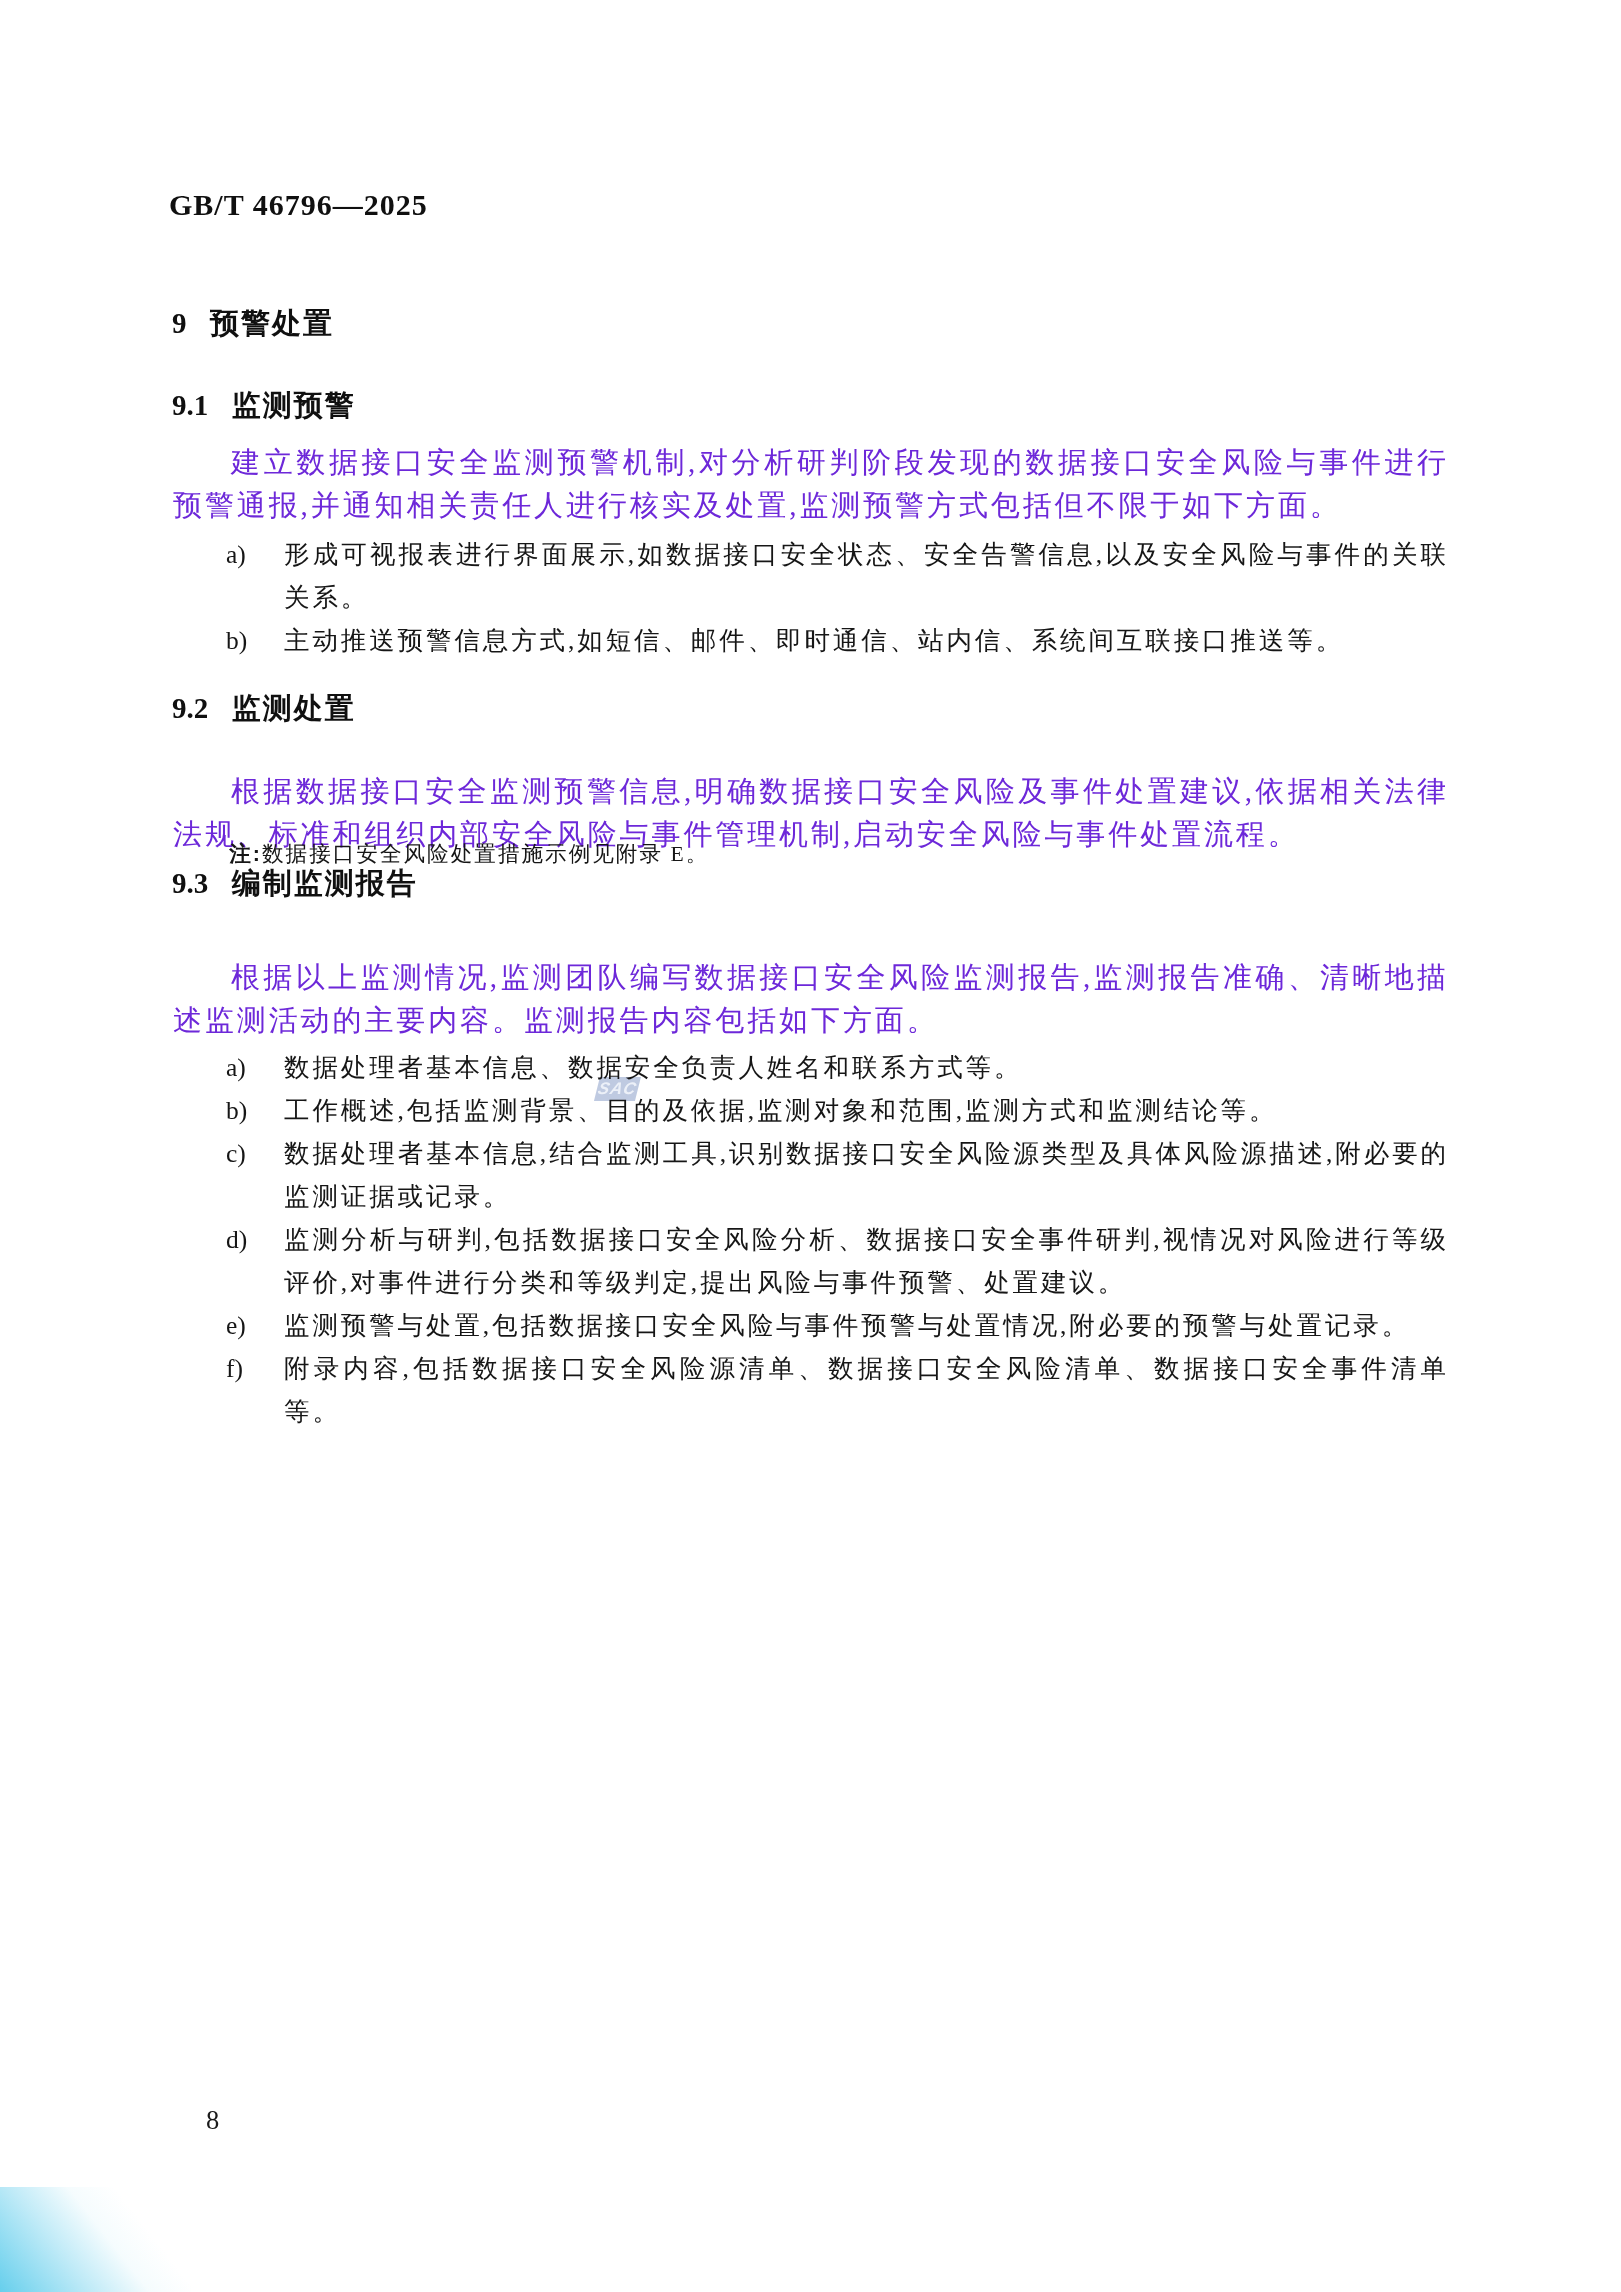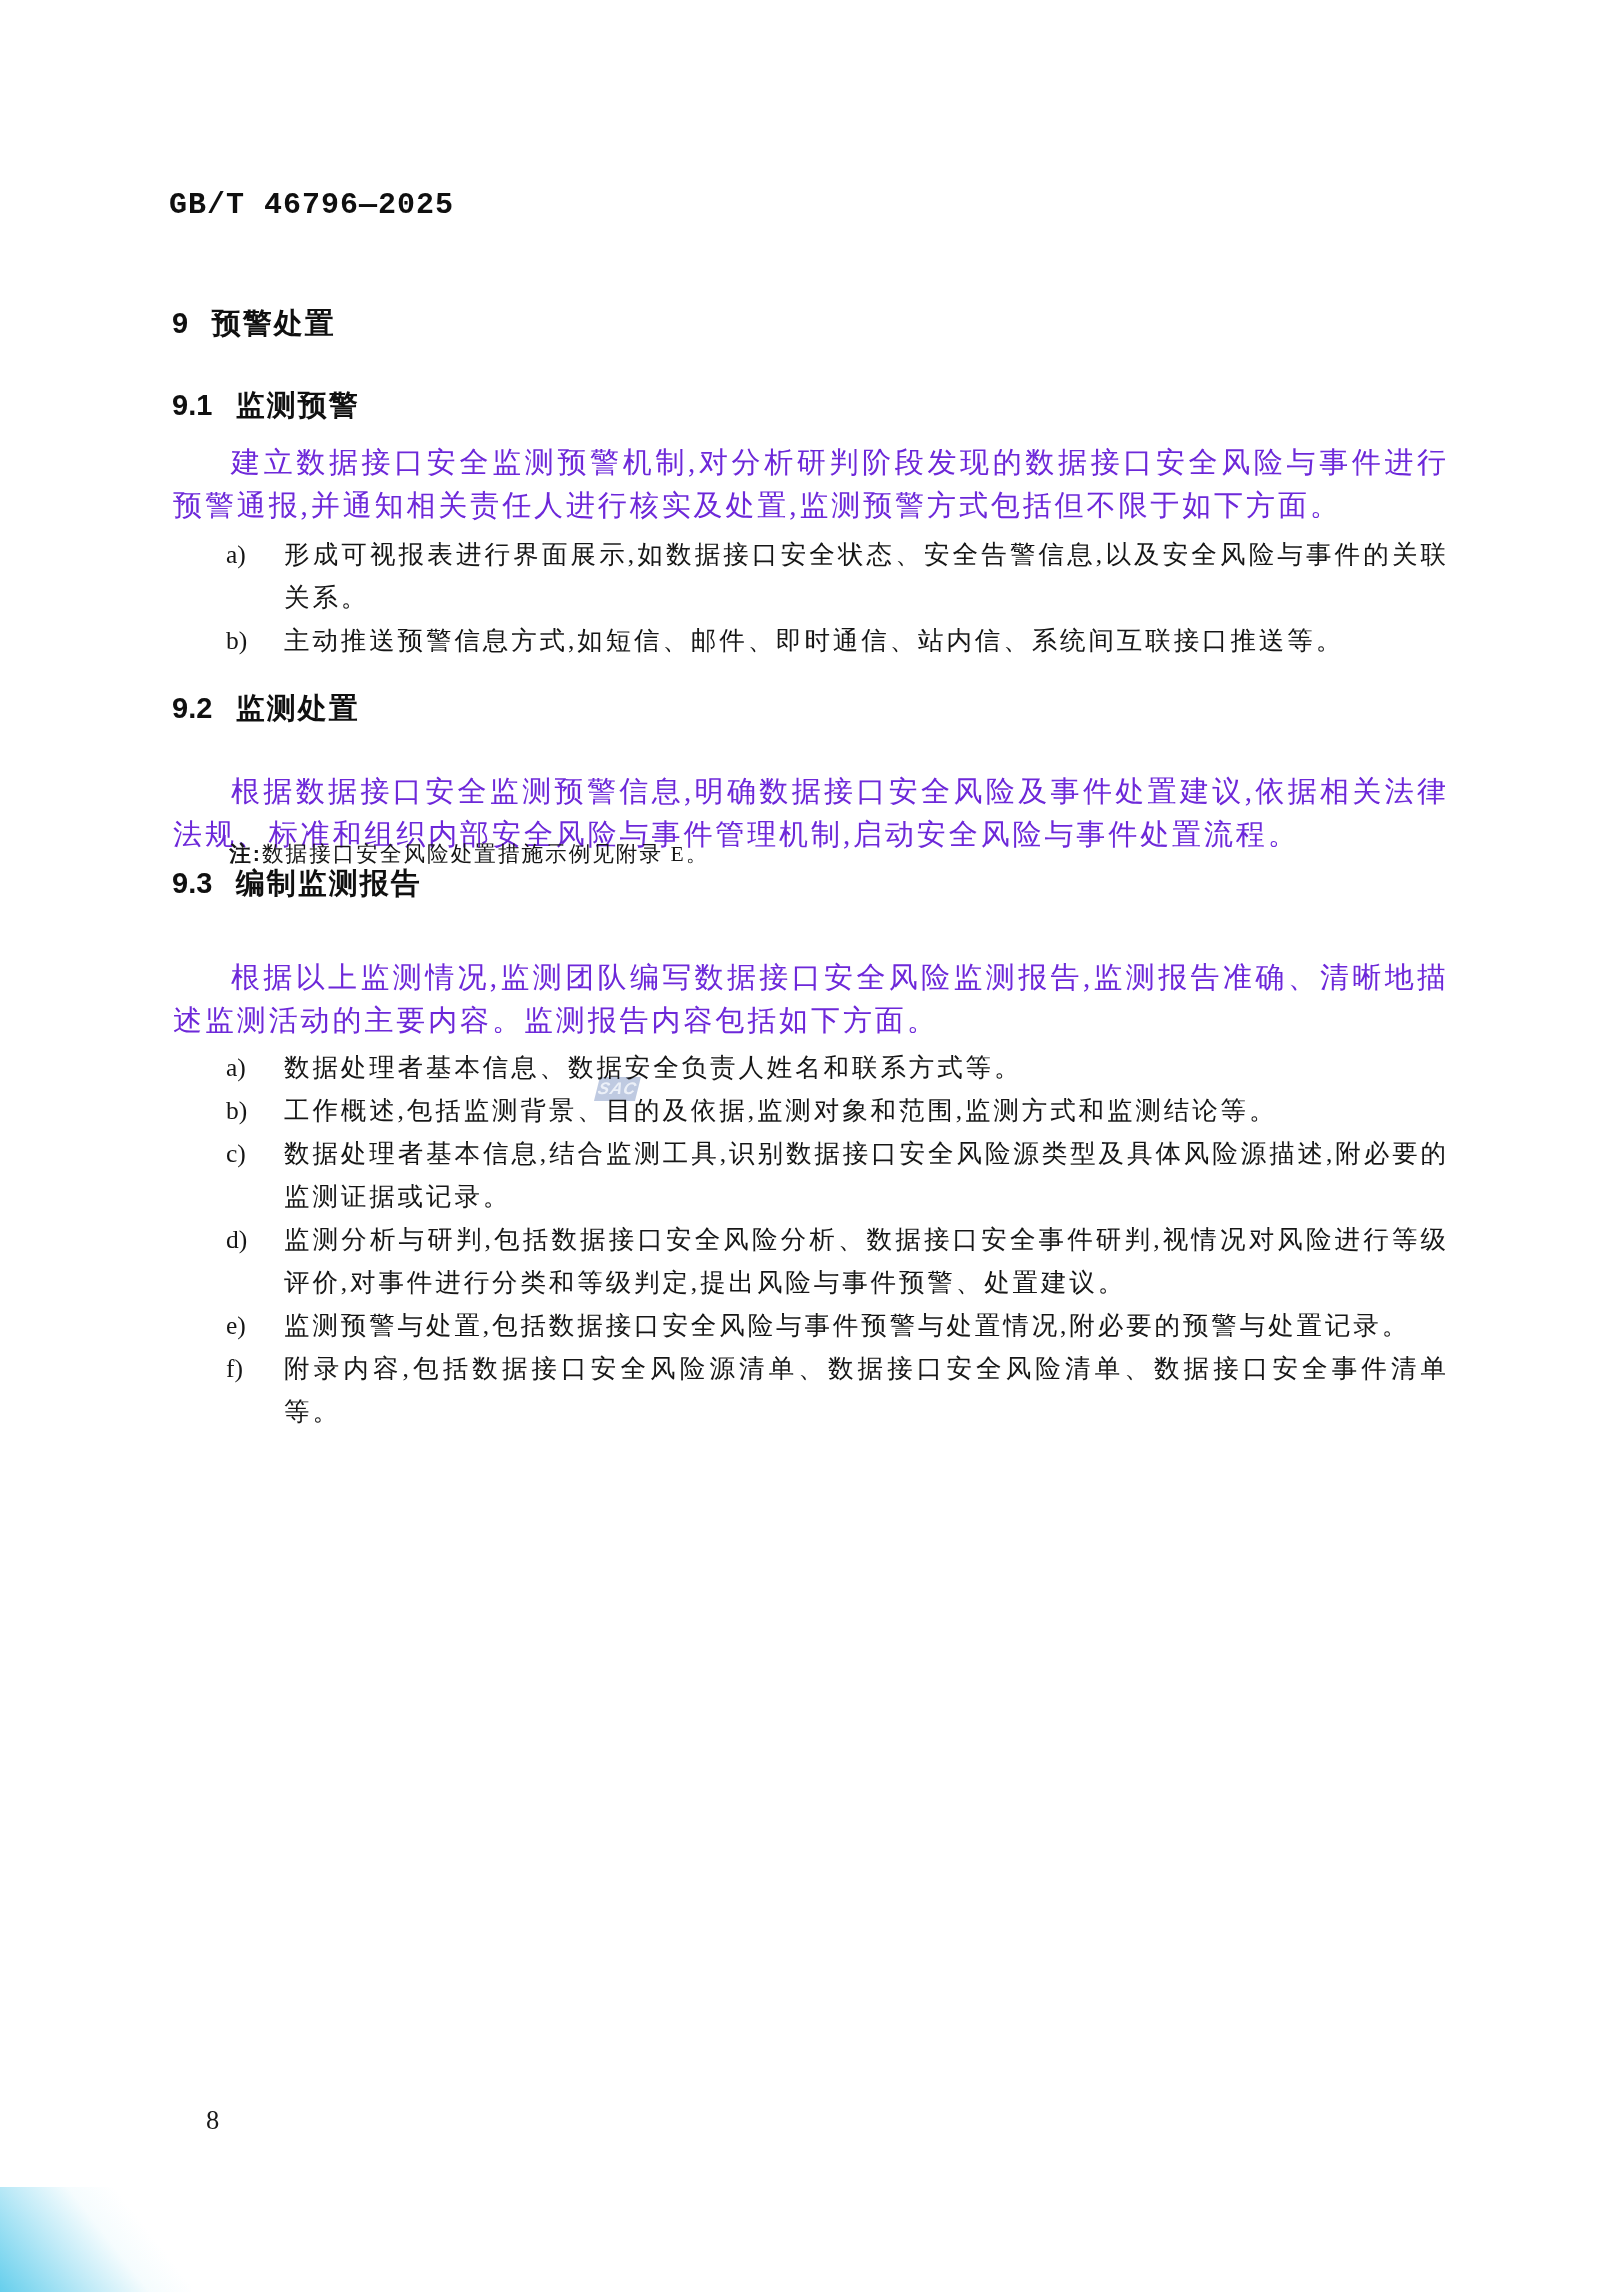--- a/index.html
+++ b/index.html
@@ -8,29 +8,29 @@
     width:1621px;height:2293px;
     background:#ffffff;
     margin:0 auto;
     overflow:hidden;
     color:#141414;
     font-family:"Liberation Serif","DejaVu Serif",serif;
   }
   .abs{position:absolute;}
   .doc-number{
     left:169px;top:188px;
-    font-family:Liberation Mono, monospace;
+    font-family:Liberation Serif, serif;
     font-weight:bold;
     font-size:30px;
     letter-spacing:1px;
     color:#101010;
   }
   .h-section{
     left:172px;
-    font-family:Liberation Sans, sans-serif;
+    font-family:Liberation Serif, serif;
     font-weight:bold;
     font-size:29px;
     color:#101010;
     letter-spacing:2px;
   }
   .h-section .hnum{margin-right:23.5px;letter-spacing:0;}
   .para{
     left:173px;width:1276px;
     font-size:29px;
     line-height:43px;

